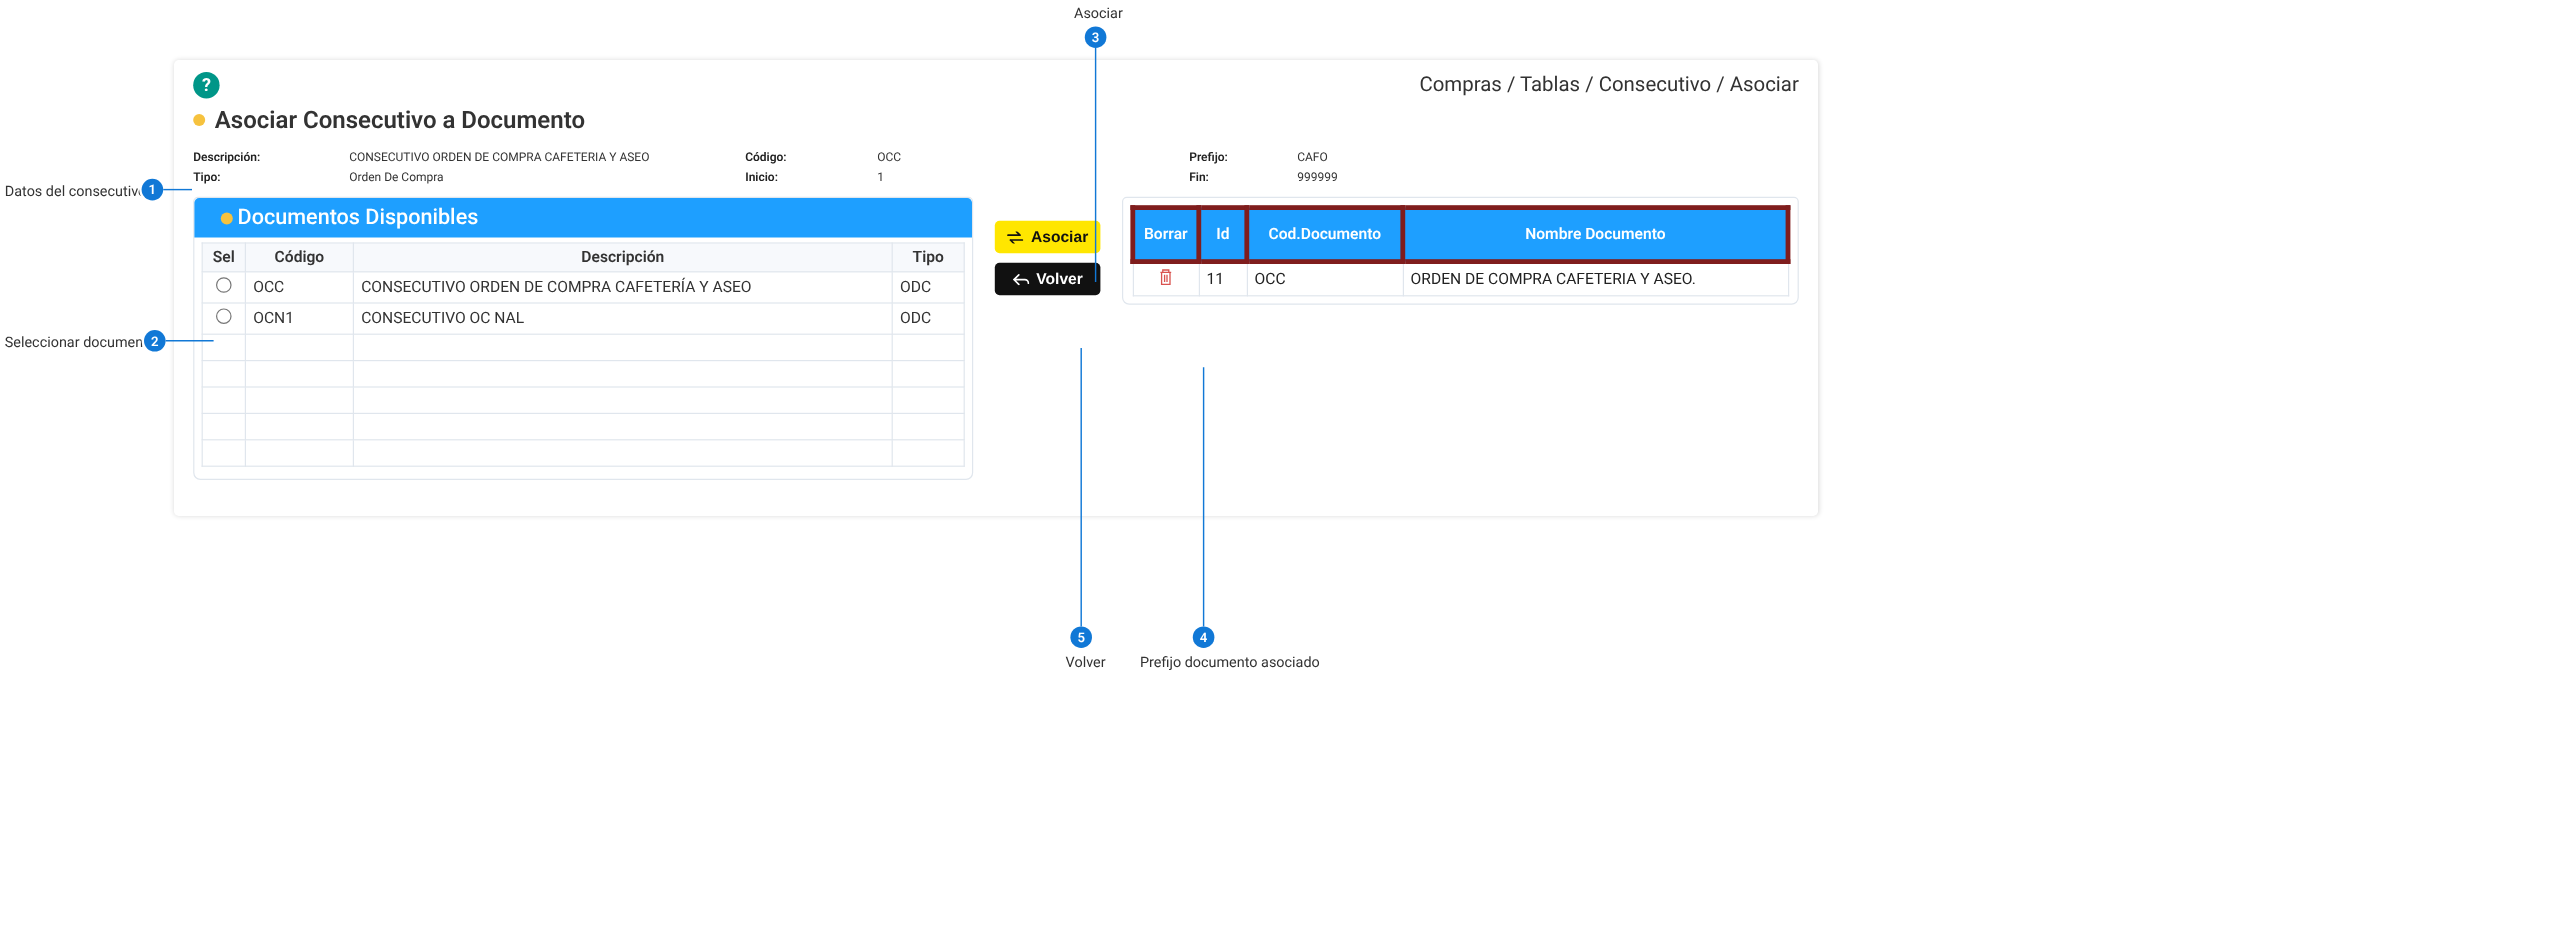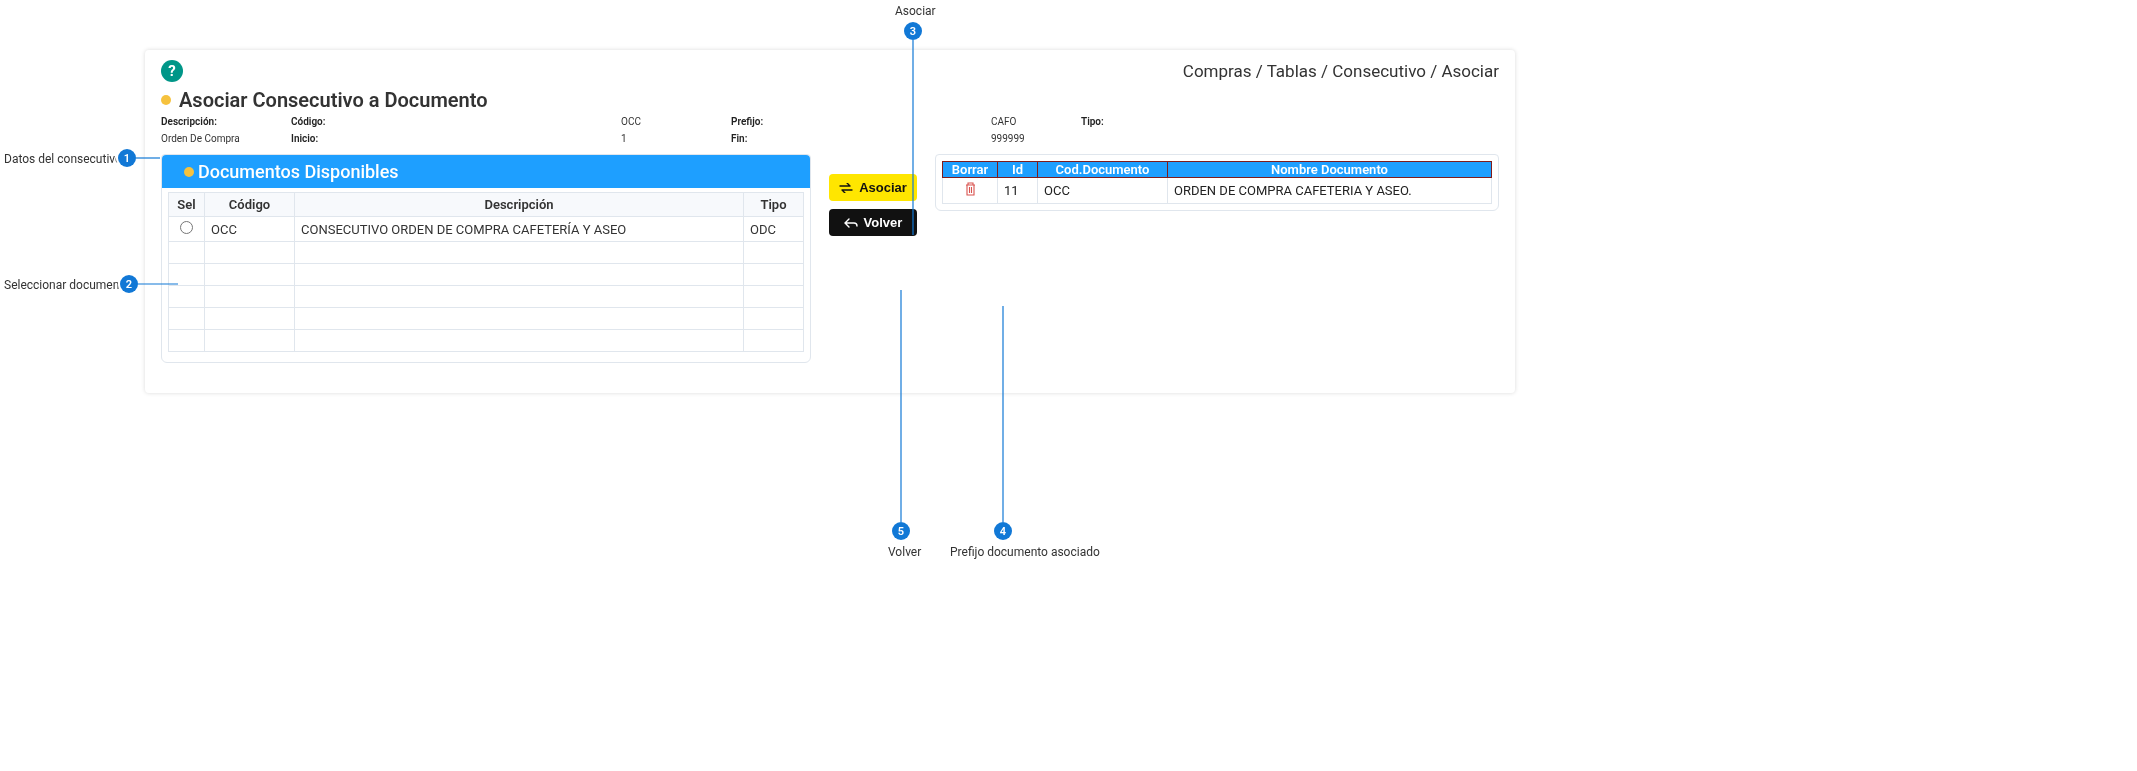--- a/index.html
+++ b/index.html
@@ -22,21 +22,21 @@
     padding: 10px 16px 30px 16px;
   }
   .top-row { display: flex; align-items: center; justify-content: space-between; margin-bottom: 6px; }
   .help-icon {
     width: 22px; height: 22px; border-radius: 50%;
     background: #009688; color: #fff; display:inline-flex;
     align-items: center; justify-content: center;
     font-weight: bold; font-size: 15px; cursor: pointer;
   }
   .breadcrumb { font-size: 17px; color: #333; }
-  .section-title-row { display:flex; align-items:center; gap:8px; margin-bottom:4px; }
+  .section-title-row { display:flex; align-items:center; gap:8px; margin-bottom:14px; }
   .bullet { width:10px; height:10px; border-radius:50%; background:#f6c23e; display:inline-block; }
   .section-title { font-size: 20px; font-weight: 600; color:#333; }
   .info-grid {
     display:grid;
     grid-template-columns: 120px 320px 100px 250px 80px 200px;
     row-gap: 6px; column-gap: 10px;
     font-size: 10px;
     margin-bottom: 10px;
     align-items:center;
   }
@@ -61,21 +61,21 @@
   }
   .table td { border:1px solid #e0e6ed; padding:4px 6px; color:#333; }
   .table tr.empty td { height:22px; }
   .btn {
     width:88px; padding:6px 0; border-radius:4px; border:none; font-size:13px; font-weight:600;
     display:flex; align-items:center; justify-content:center; gap:6px; cursor:pointer;
   }
   .btn-asociar { background:#ffe600; color:#111; }
   .btn-volver { background:#111; color:#fff; }
   .assoc-table th {
-    background:#1e9fff; color:#fff; border:1px solid #7f1d1d; padding:0 6px; font-weight:600; font-size:13px; text-align:center;
+    background:#1e9fff; color:#fff; border:4px solid #7f1d1d; padding:13px 6px; font-weight:600; font-size:13px; text-align:center;
   }
   .assoc-table td { border:1px solid #e0e6ed; padding:4px 6px; font-size:13px; }
   .assoc-table { width:100%; border-collapse:collapse; }
   .delete-icon { color:#d9534f; cursor:pointer; font-size:14px; }
   .left-panel-body { padding:4px 6px 10px 6px; }
   .right-panel-body { padding:6px; }
   .radio-cell { text-align:center; }
 
   
   .anno-label { position:absolute; font-size:12px; color:#333; }
@@ -98,20 +98,21 @@
     <span class="breadcrumb">Compras / Tablas / Consecutivo / Asociar</span>
   </div>
 
   <div class="section-title-row">
     <span class="bullet"></span>
     <span class="section-title">Asociar Consecutivo a Documento</span>
   </div>
 
   <div class="info-grid">
     <span class="lbl">Descripción:</span>
+    <span class="val">CONSECUTIVO ORDEN DE COMPRA CAFETERIA Y ASEO</span>
     <span class="lbl">Código:</span>
     <span class="val">OCC</span>
     <span class="lbl">Prefijo:</span>
     <span class="val">CAFO</span>
 
     <span class="lbl">Tipo:</span>
     <span class="val">Orden De Compra</span>
     <span class="lbl">Inicio:</span>
     <span class="val">1</span>
     <span class="lbl">Fin:</span>
@@ -134,20 +135,26 @@
                 <th style="width:90px">Código</th>
                 <th>Descripción</th>
                 <th style="width:60px">Tipo</th>
               </tr>
             </thead>
             <tbody>
               <tr>
                 <td class="radio-cell"><input type="radio" name="sel" style=""></td>
                 <td>OCC</td>
                 <td>CONSECUTIVO ORDEN DE COMPRA CAFETERÍA Y ASEO</td>
+                <td>ODC</td>
+              </tr>
+              <tr>
+                <td class="radio-cell"><input type="radio" name="sel" style=""></td>
+                <td>OCN1</td>
+                <td>CONSECUTIVO OC NAL</td>
                 <td>ODC</td>
               </tr>
               <tr class="empty">
                   <td></td>
                   <td></td>
                   <td></td>
                   <td></td>
                 </tr>
               <tr class="empty">
                   <td></td>

